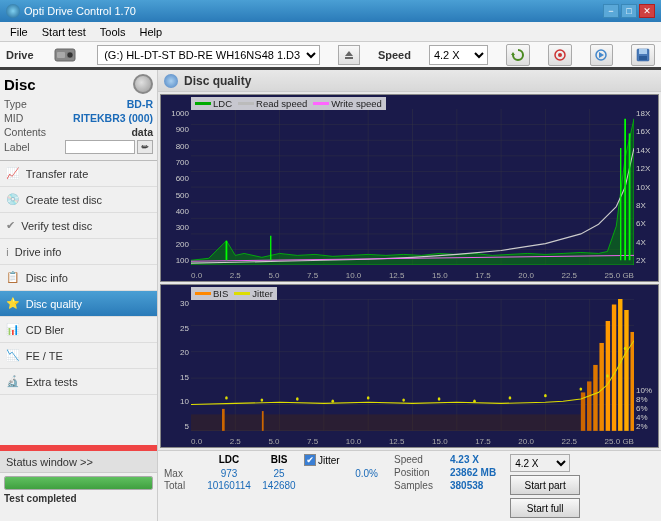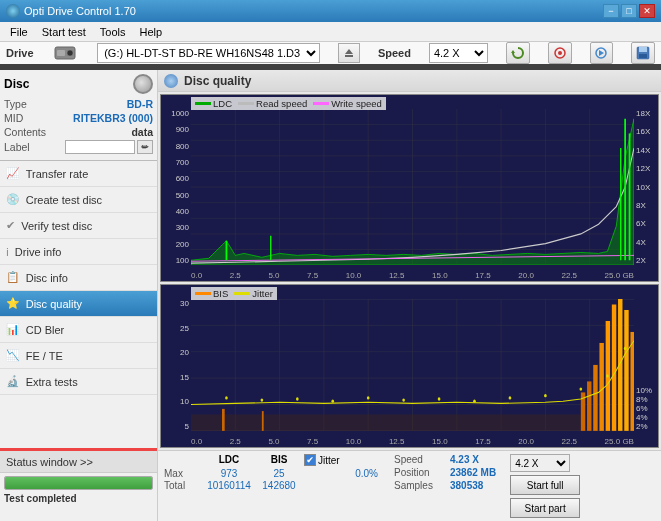--- a/index.html
+++ b/index.html
@@ -64,21 +64,21 @@
     }
     .menu-item {
       padding: 2px 6px;
       cursor: pointer;
       font-size: 11px;
     }
 
     
     .drive-bar {
       background: #f8f8f8;
-      border-bottom: 6px solid #404040;
+      border-bottom: 3px solid #404040;
       height: 28px;
       display: flex;
       align-items: center;
       padding: 0 6px;
       gap: 18px;
       font-size: 11px;
     }
     .drive-label { font-weight: bold; color: #333; }
     .drive-select {
       flex: 1;
@@ -138,21 +138,21 @@
     .disc-section {
       border-bottom: 1px solid #bbb;
       padding: 4px;
     }
     .disc-header {
       display: flex;
       align-items: center;
       justify-content: space-between;
       margin-bottom: 4px;
     }
-    .disc-title { font-weight: bold; font-size: 12px; }
+    .disc-title { font-weight: bold; font-size: 15px; }
     .disc-icon {
       width: 20px;
       height: 20px;
       border: 2px solid #888;
       border-radius: 50%;
       background: radial-gradient(circle at 40% 40%, #e0e0e0, #999);
     }
     .disc-row {
       display: flex;
       justify-content: space-between;
@@ -194,21 +194,21 @@
       color: #333;
       border-bottom: 1px solid #ddd;
     }
     .nav-item.active {
       background: linear-gradient(to bottom, #4a9fd4, #2a7ab8);
       color: white;
     }
 
     
     .status-section {
-      border-top: 3px solid #ef4444;
+      border-top: 6px solid #ef4444;
       margin-top: 33px;
     }
     .status-header {
       background: #e0e0e0;
       border-bottom: 1px solid #ccc;
       height: 22px;
       display: flex;
       align-items: center;
       padding: 0 6px;
       font-size: 11px;
@@ -720,24 +720,24 @@
         </div>
       </div>
 
       <div style="display:flex;flex-direction:column;gap:3px;margin-left:6px;">
         <div style="display:flex;align-items:center;gap:4px;">
           <select style="width:60px;height:18px;font-size:10px;border:1px solid #aaa;">
             <option>4.2 X</option>
           </select>
         </div>
         <div style="display:flex;gap:4px;">
+          <button class="start-btn">Start part</button>
+        </div>
+        <div style="display:flex;gap:4px;">
           <button class="start-btn">Start full</button>
         </div>
-        <div style="display:flex;gap:4px;">
-          <button class="start-btn">Start part</button>
-        </div>
       </div>
 
     </div>
 
   </div>
 
 </div>
 
 </body></html>

